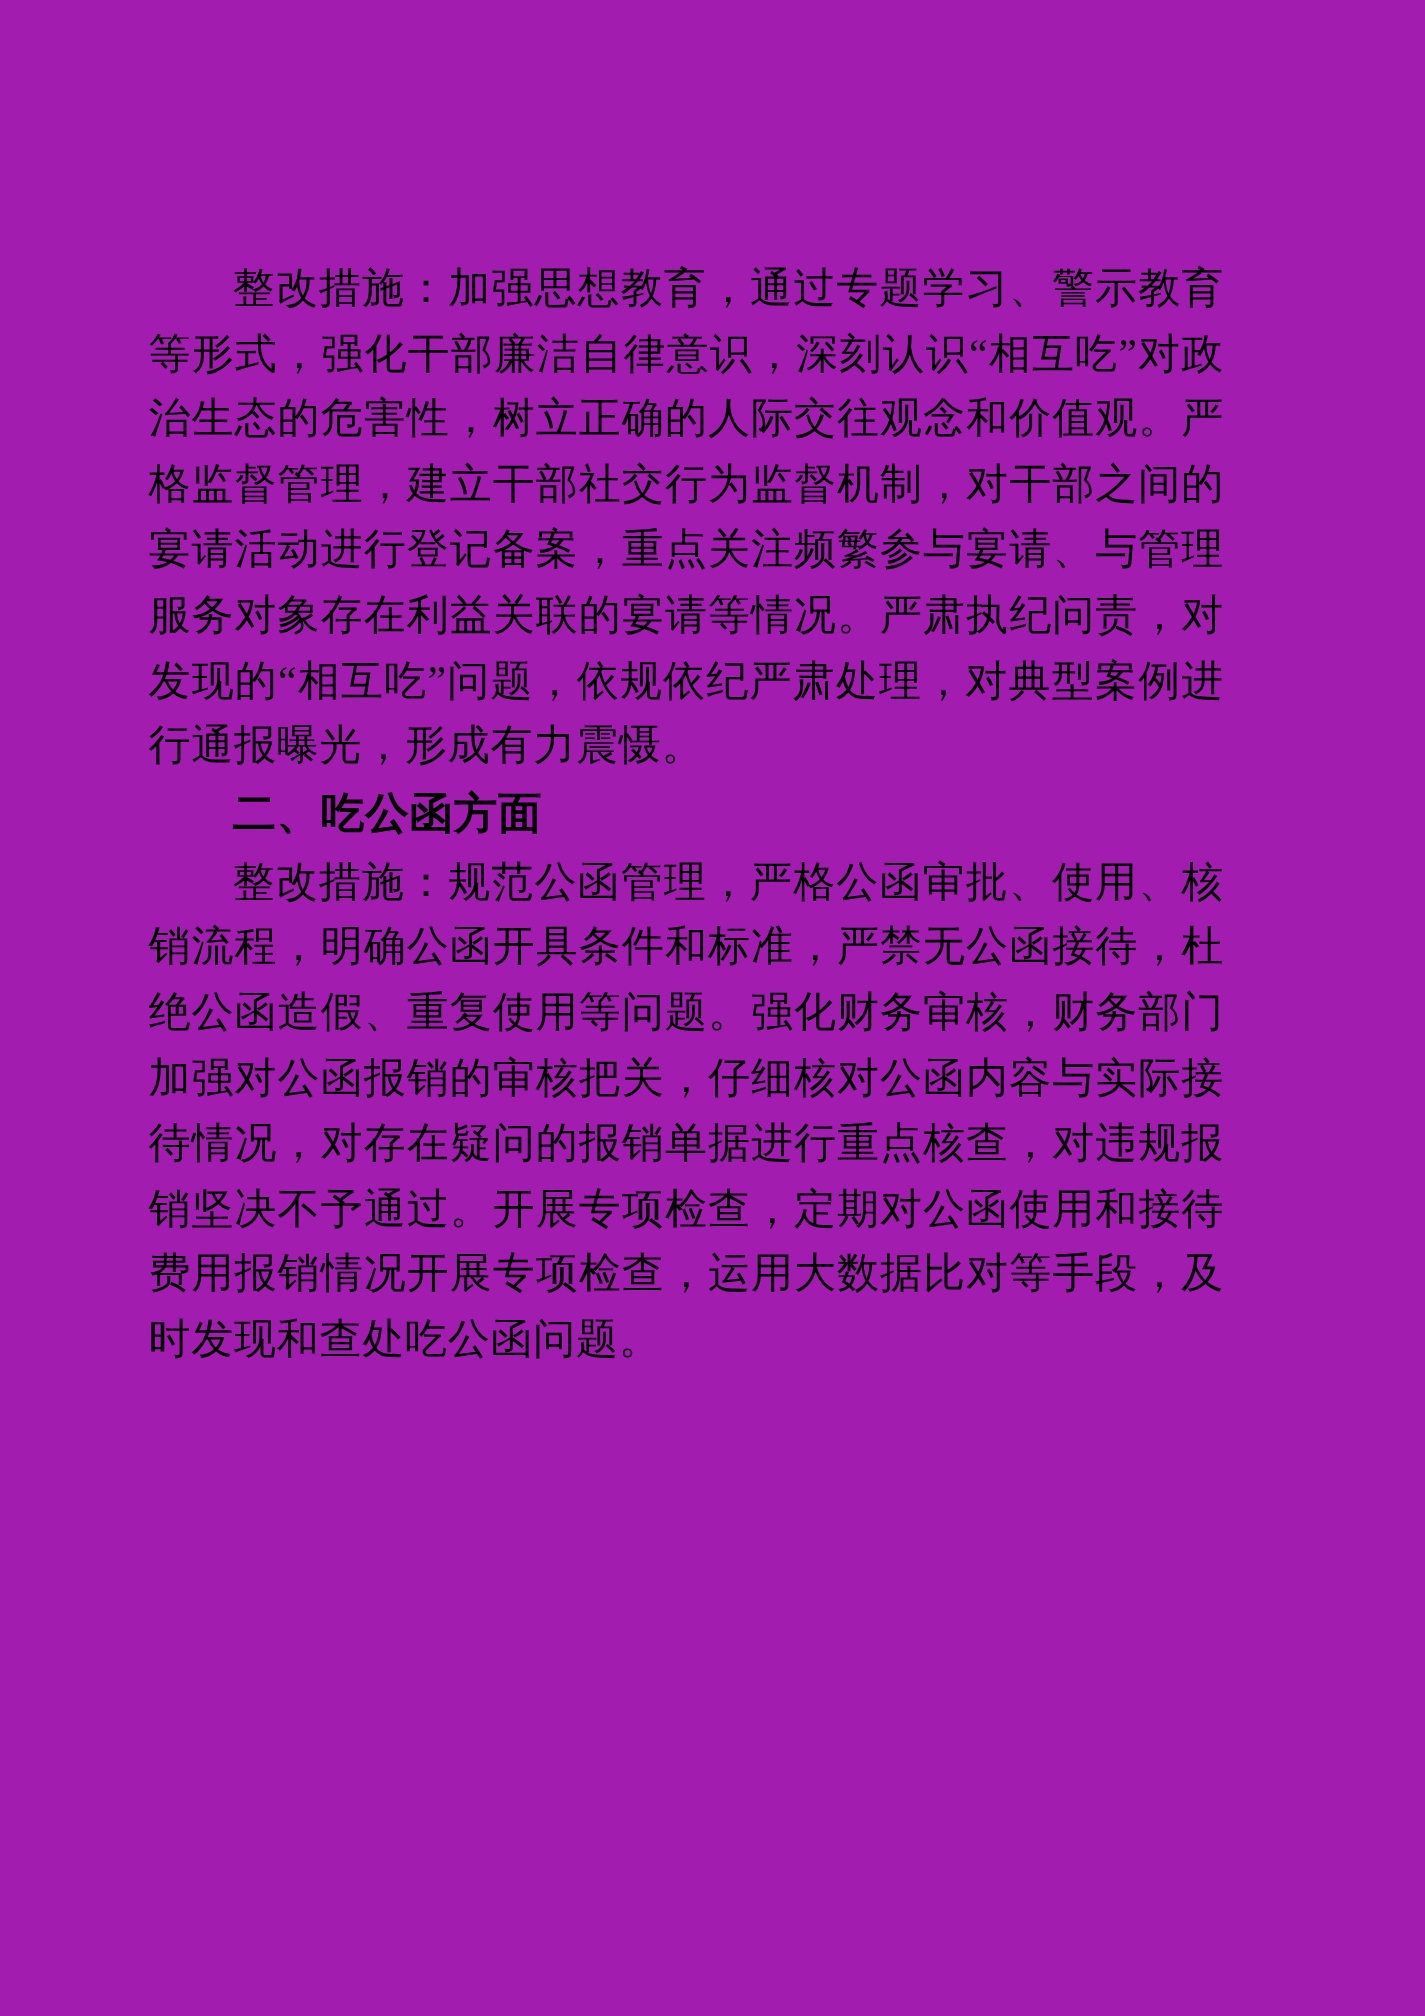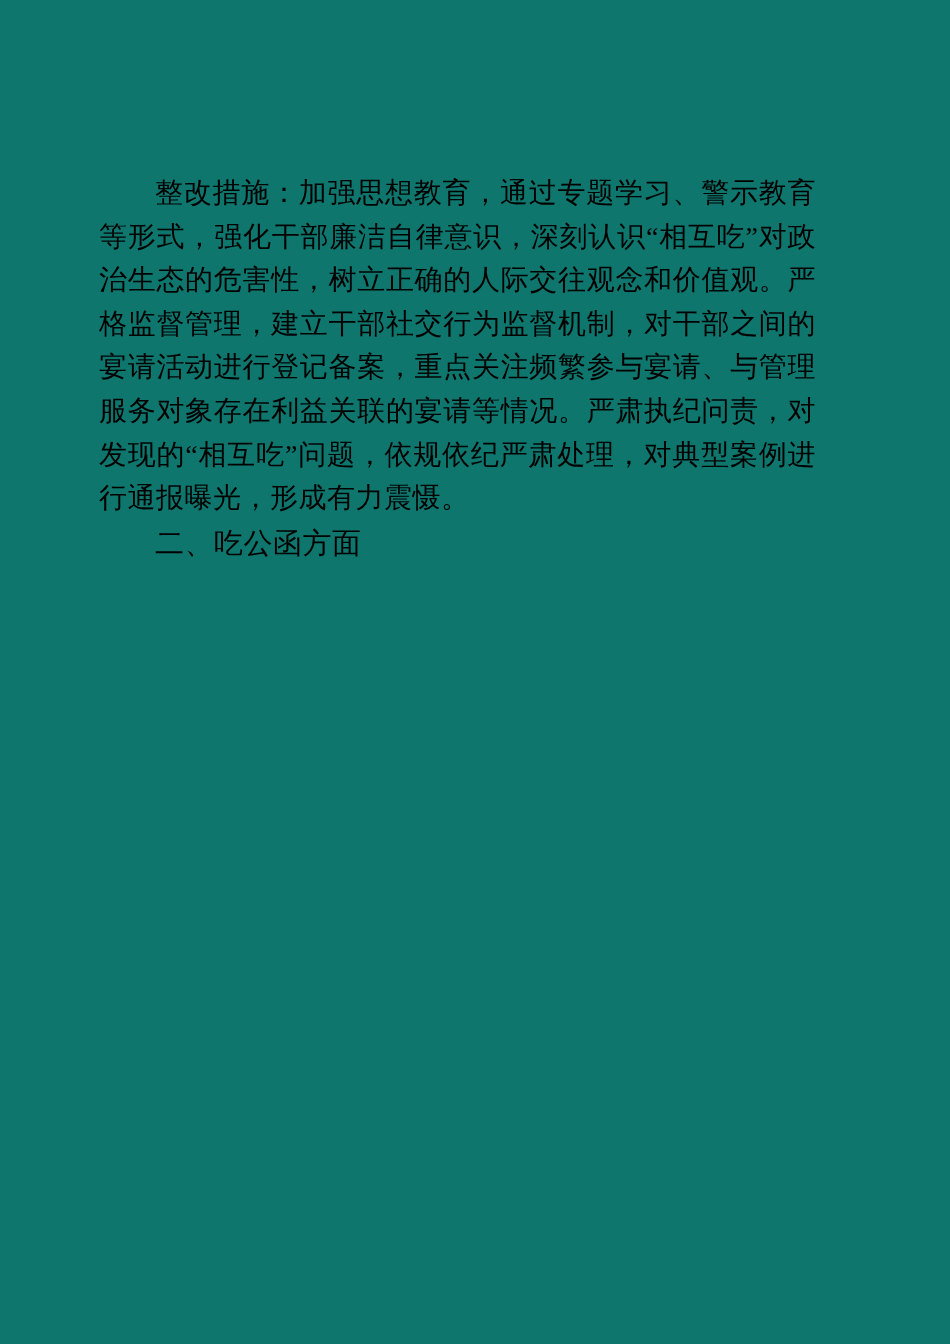--- a/index.html
+++ b/index.html
@@ -4,21 +4,21 @@
 <style>
   html, body {
     margin: 0;
     padding: 0;
     background: #ffffff;
   }
   .page {
     position: relative;
     width: 950px;
     height: 1344px;
-    background: #0f766e;
+    background: #a21caf;
     overflow: hidden;
   }
   .content {
     position: absolute;
     left: 99px;
     top: 171px;
     width: 717px;
   }
   .body-para {
     margin: 0;
@@ -32,27 +32,28 @@
     text-justify: inter-character;
     text-indent: 56px;
     letter-spacing: 0.5px;
   }
   .section-heading {
     margin: 0;
     padding: 0;
     font-family: "Liberation Sans", "DejaVu Sans", sans-serif;
     font-size: 29px;
     line-height: 47px;
-    font-weight: normal;
+    font-weight: bold;
     color: #000000;
     text-indent: 56px;
     letter-spacing: 0.5px;
   }
 </style>
 </head>
 <body>
 
 <div class="page">
   <div class="content">
     <p class="body-para">整改措施：加强思想教育，通过专题学习、警示教育等形式，强化干部廉洁自律意识，深刻认识“相互吃”对政治生态的危害性，树立正确的人际交往观念和价值观。严格监督管理，建立干部社交行为监督机制，对干部之间的宴请活动进行登记备案，重点关注频繁参与宴请、与管理服务对象存在利益关联的宴请等情况。严肃执纪问责，对发现的“相互吃”问题，依规依纪严肃处理，对典型案例进行通报曝光，形成有力震慑。</p>
     <h2 class="section-heading">二、吃公函方面</h2>
+    <p class="body-para">整改措施：规范公函管理，严格公函审批、使用、核销流程，明确公函开具条件和标准，严禁无公函接待，杜绝公函造假、重复使用等问题。强化财务审核，财务部门加强对公函报销的审核把关，仔细核对公函内容与实际接待情况，对存在疑问的报销单据进行重点核查，对违规报销坚决不予通过。开展专项检查，定期对公函使用和接待费用报销情况开展专项检查，运用大数据比对等手段，及时发现和查处吃公函问题。</p>
   </div>
 </div>
 
 </body></html>

